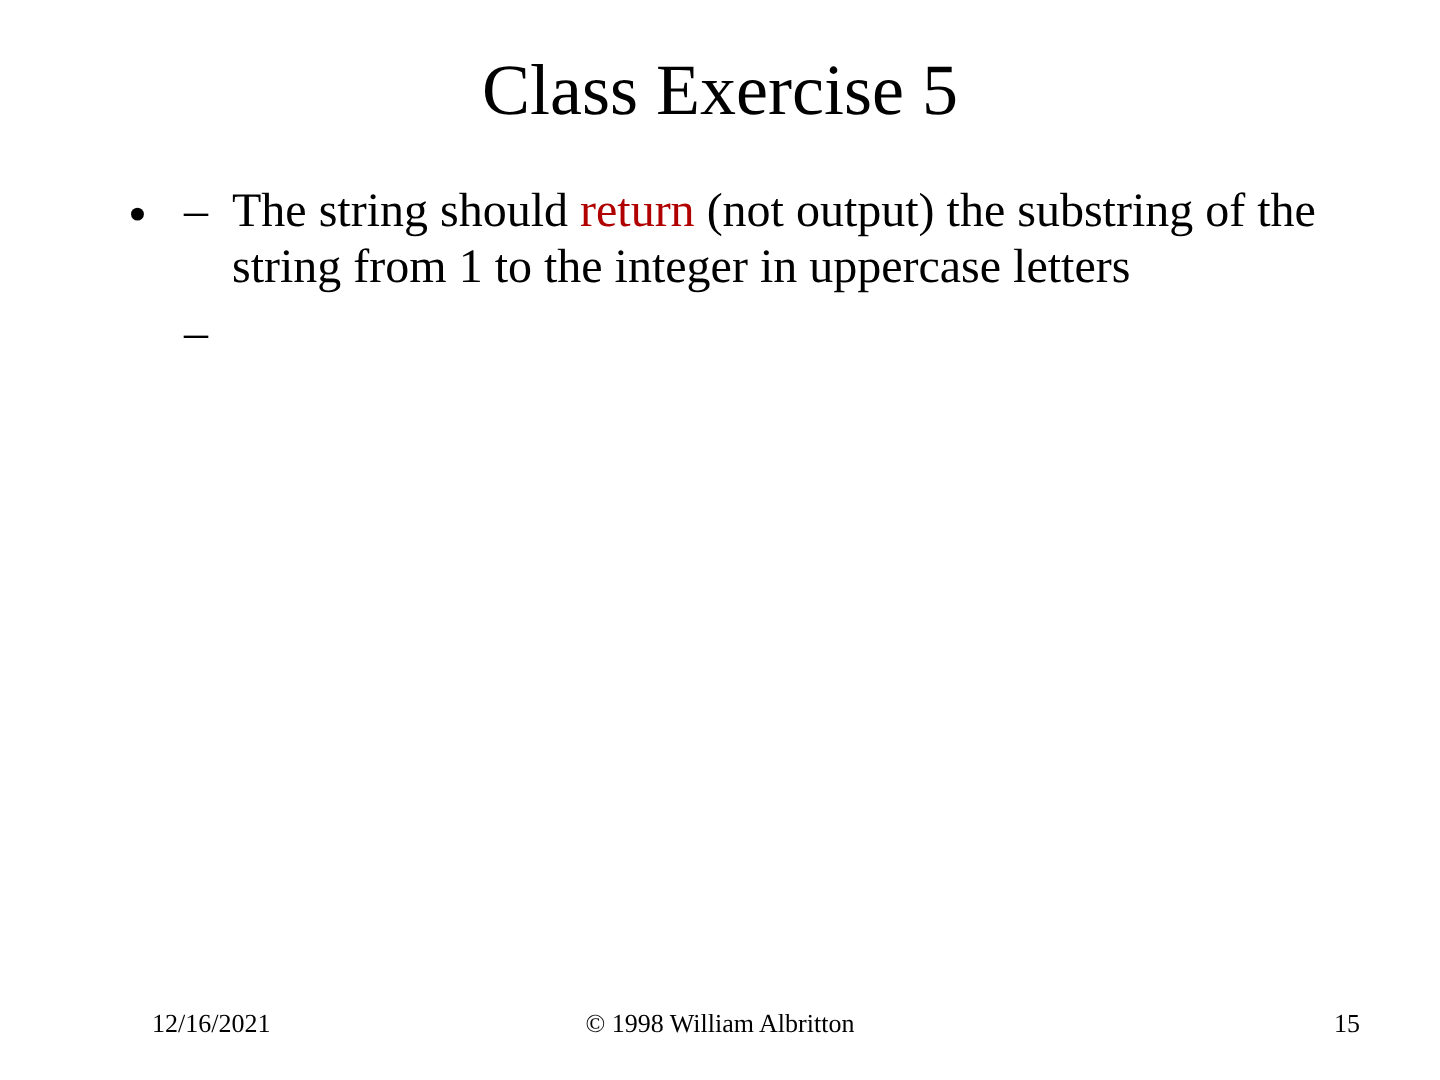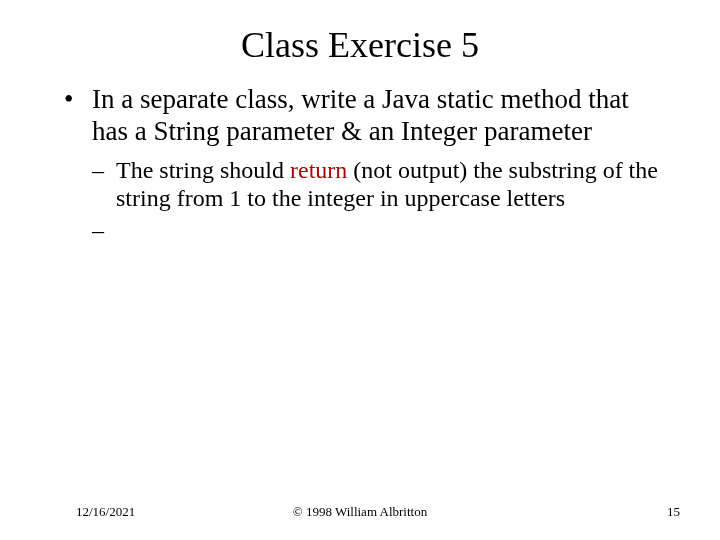--- a/index.html
+++ b/index.html
@@ -87,21 +87,20 @@
 <body>
 
 <div class="slide">
 
   <h1 class="title">Class Exercise 5</h1>
 
   <div class="content">
 
     <div class="bullet-l1">
       <span class="marker">•</span>
-      <span>In a separate class, write a Java static method that has a String parameter &amp; an Integer parameter</span>
     </div>
 
     <div class="bullet-l2">
       <span class="marker">–</span>
       <span>
         <span>The string should </span><span class="return-word">return</span><span> (not output) the substring of the string from 1 to the integer in uppercase letters</span>
       </span>
     </div>
 
     <div class="bullet-l2">

